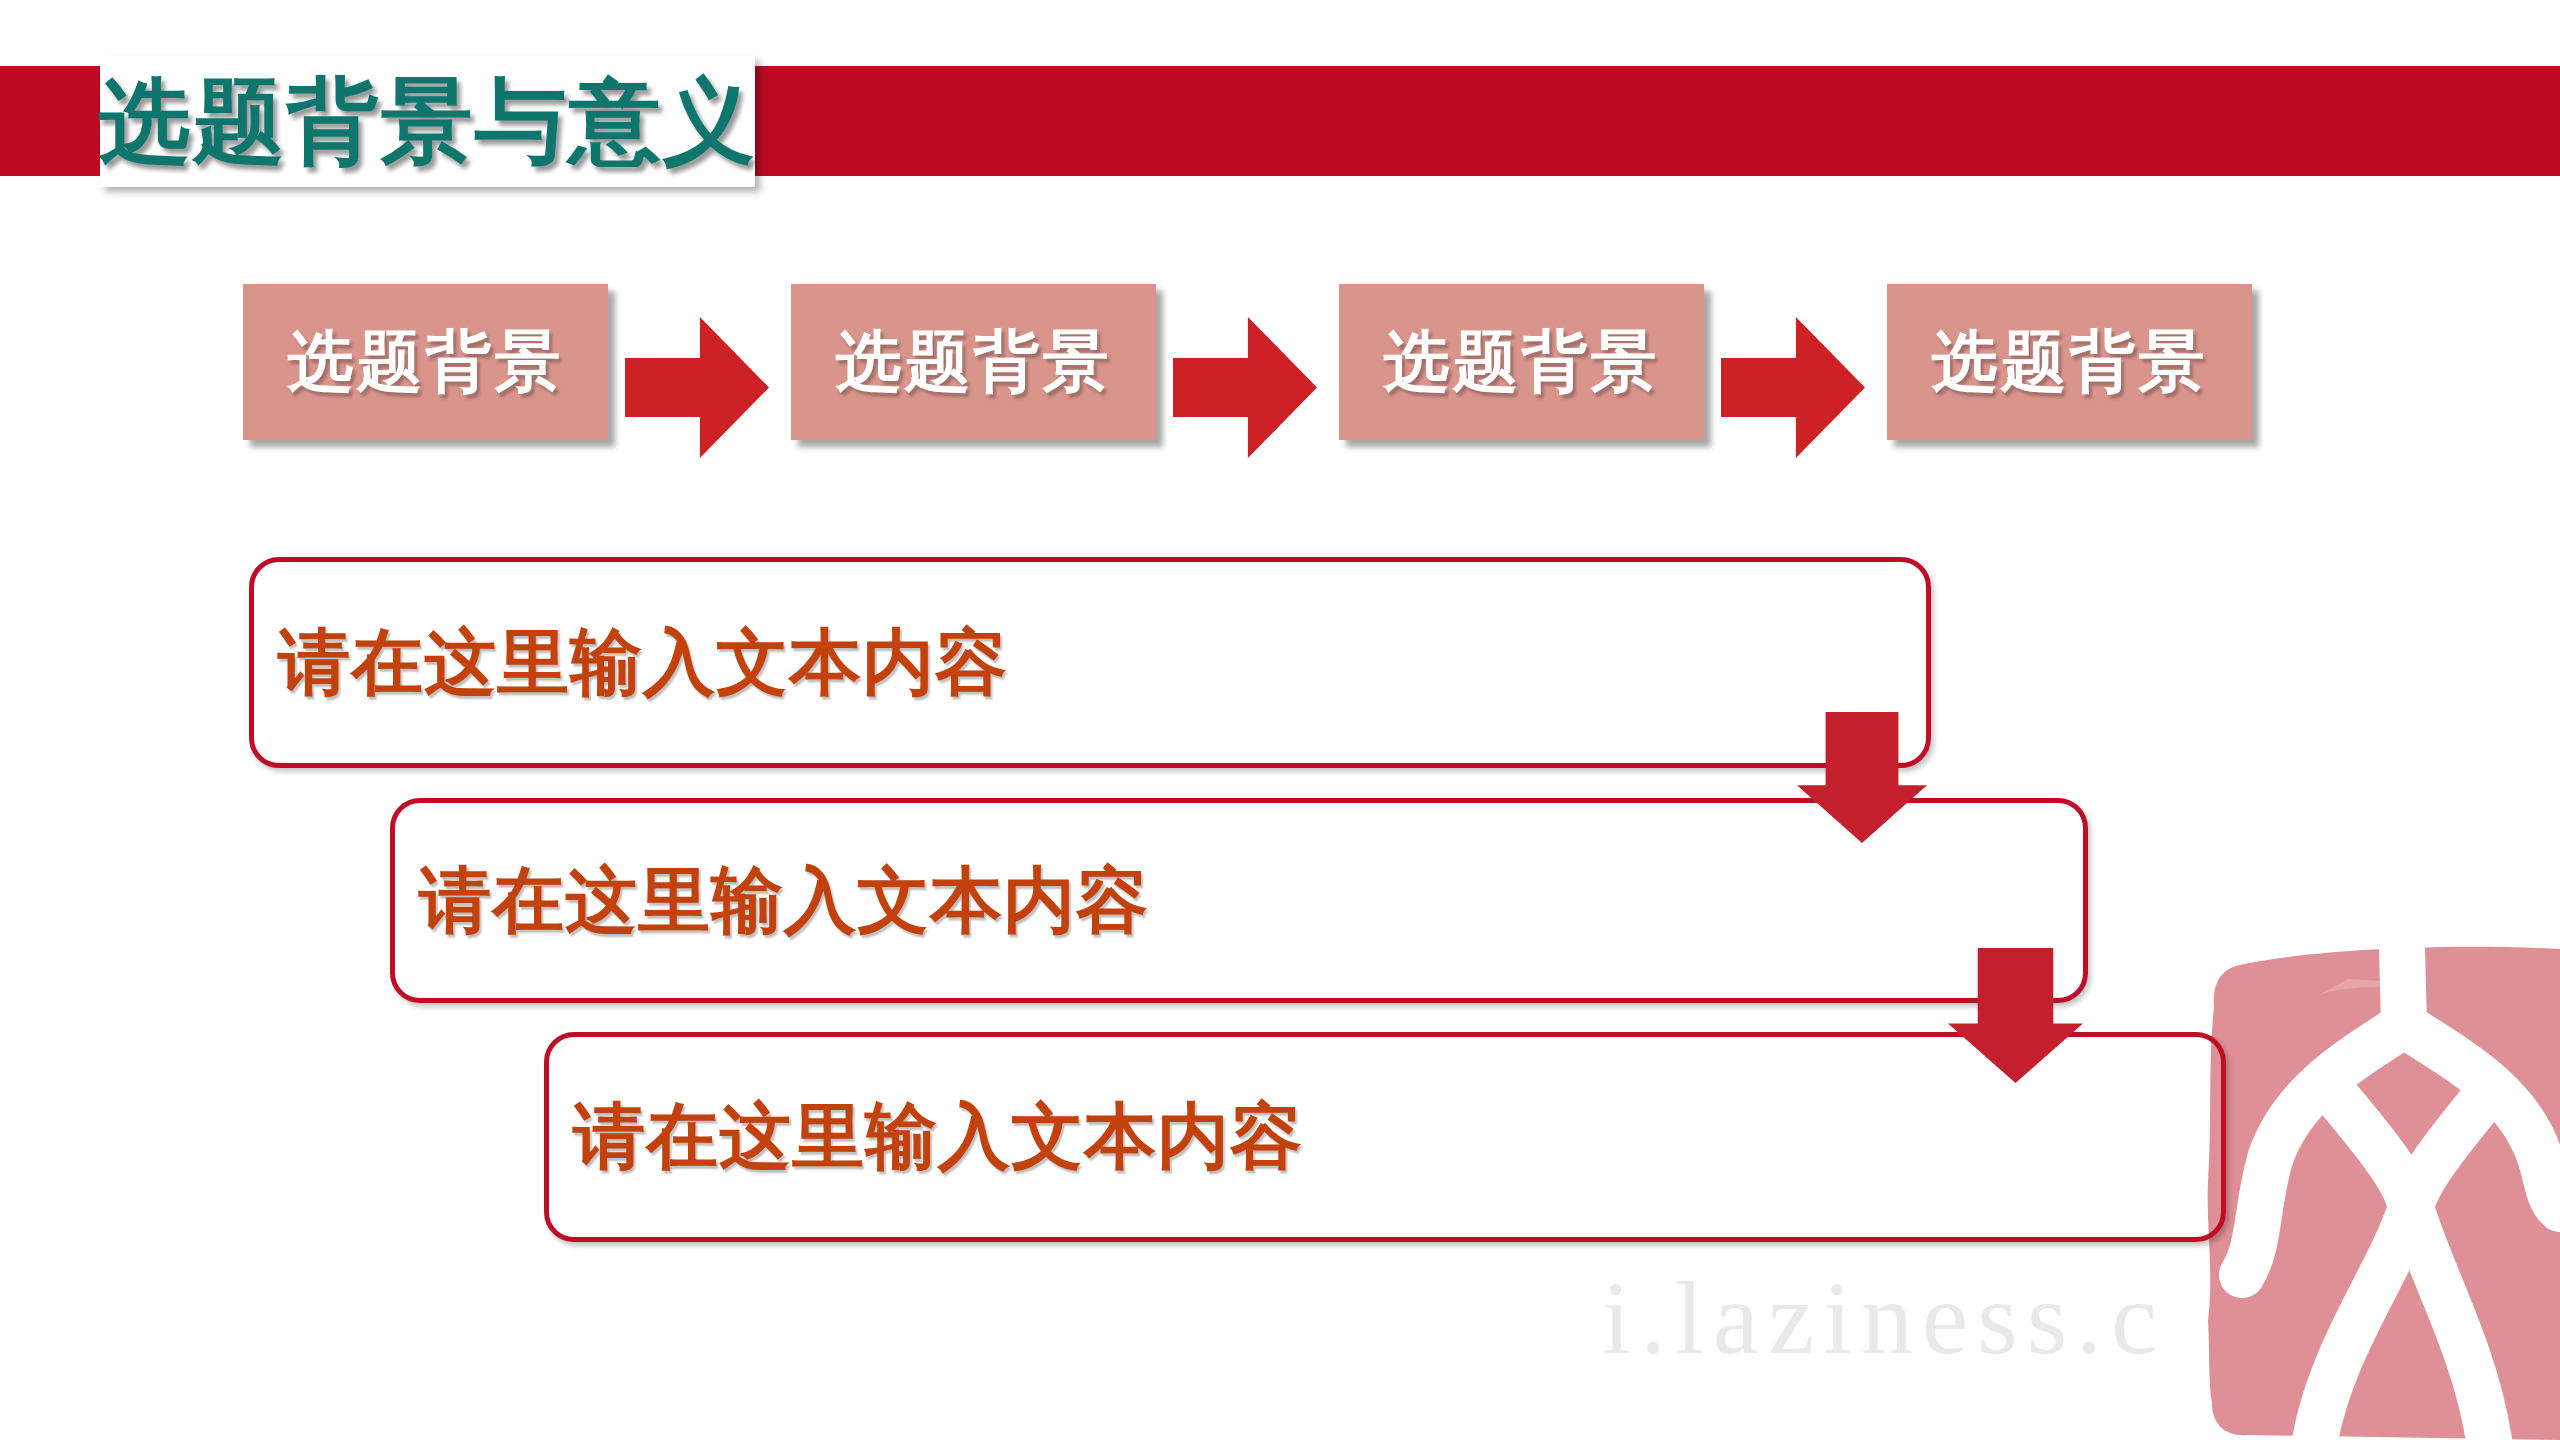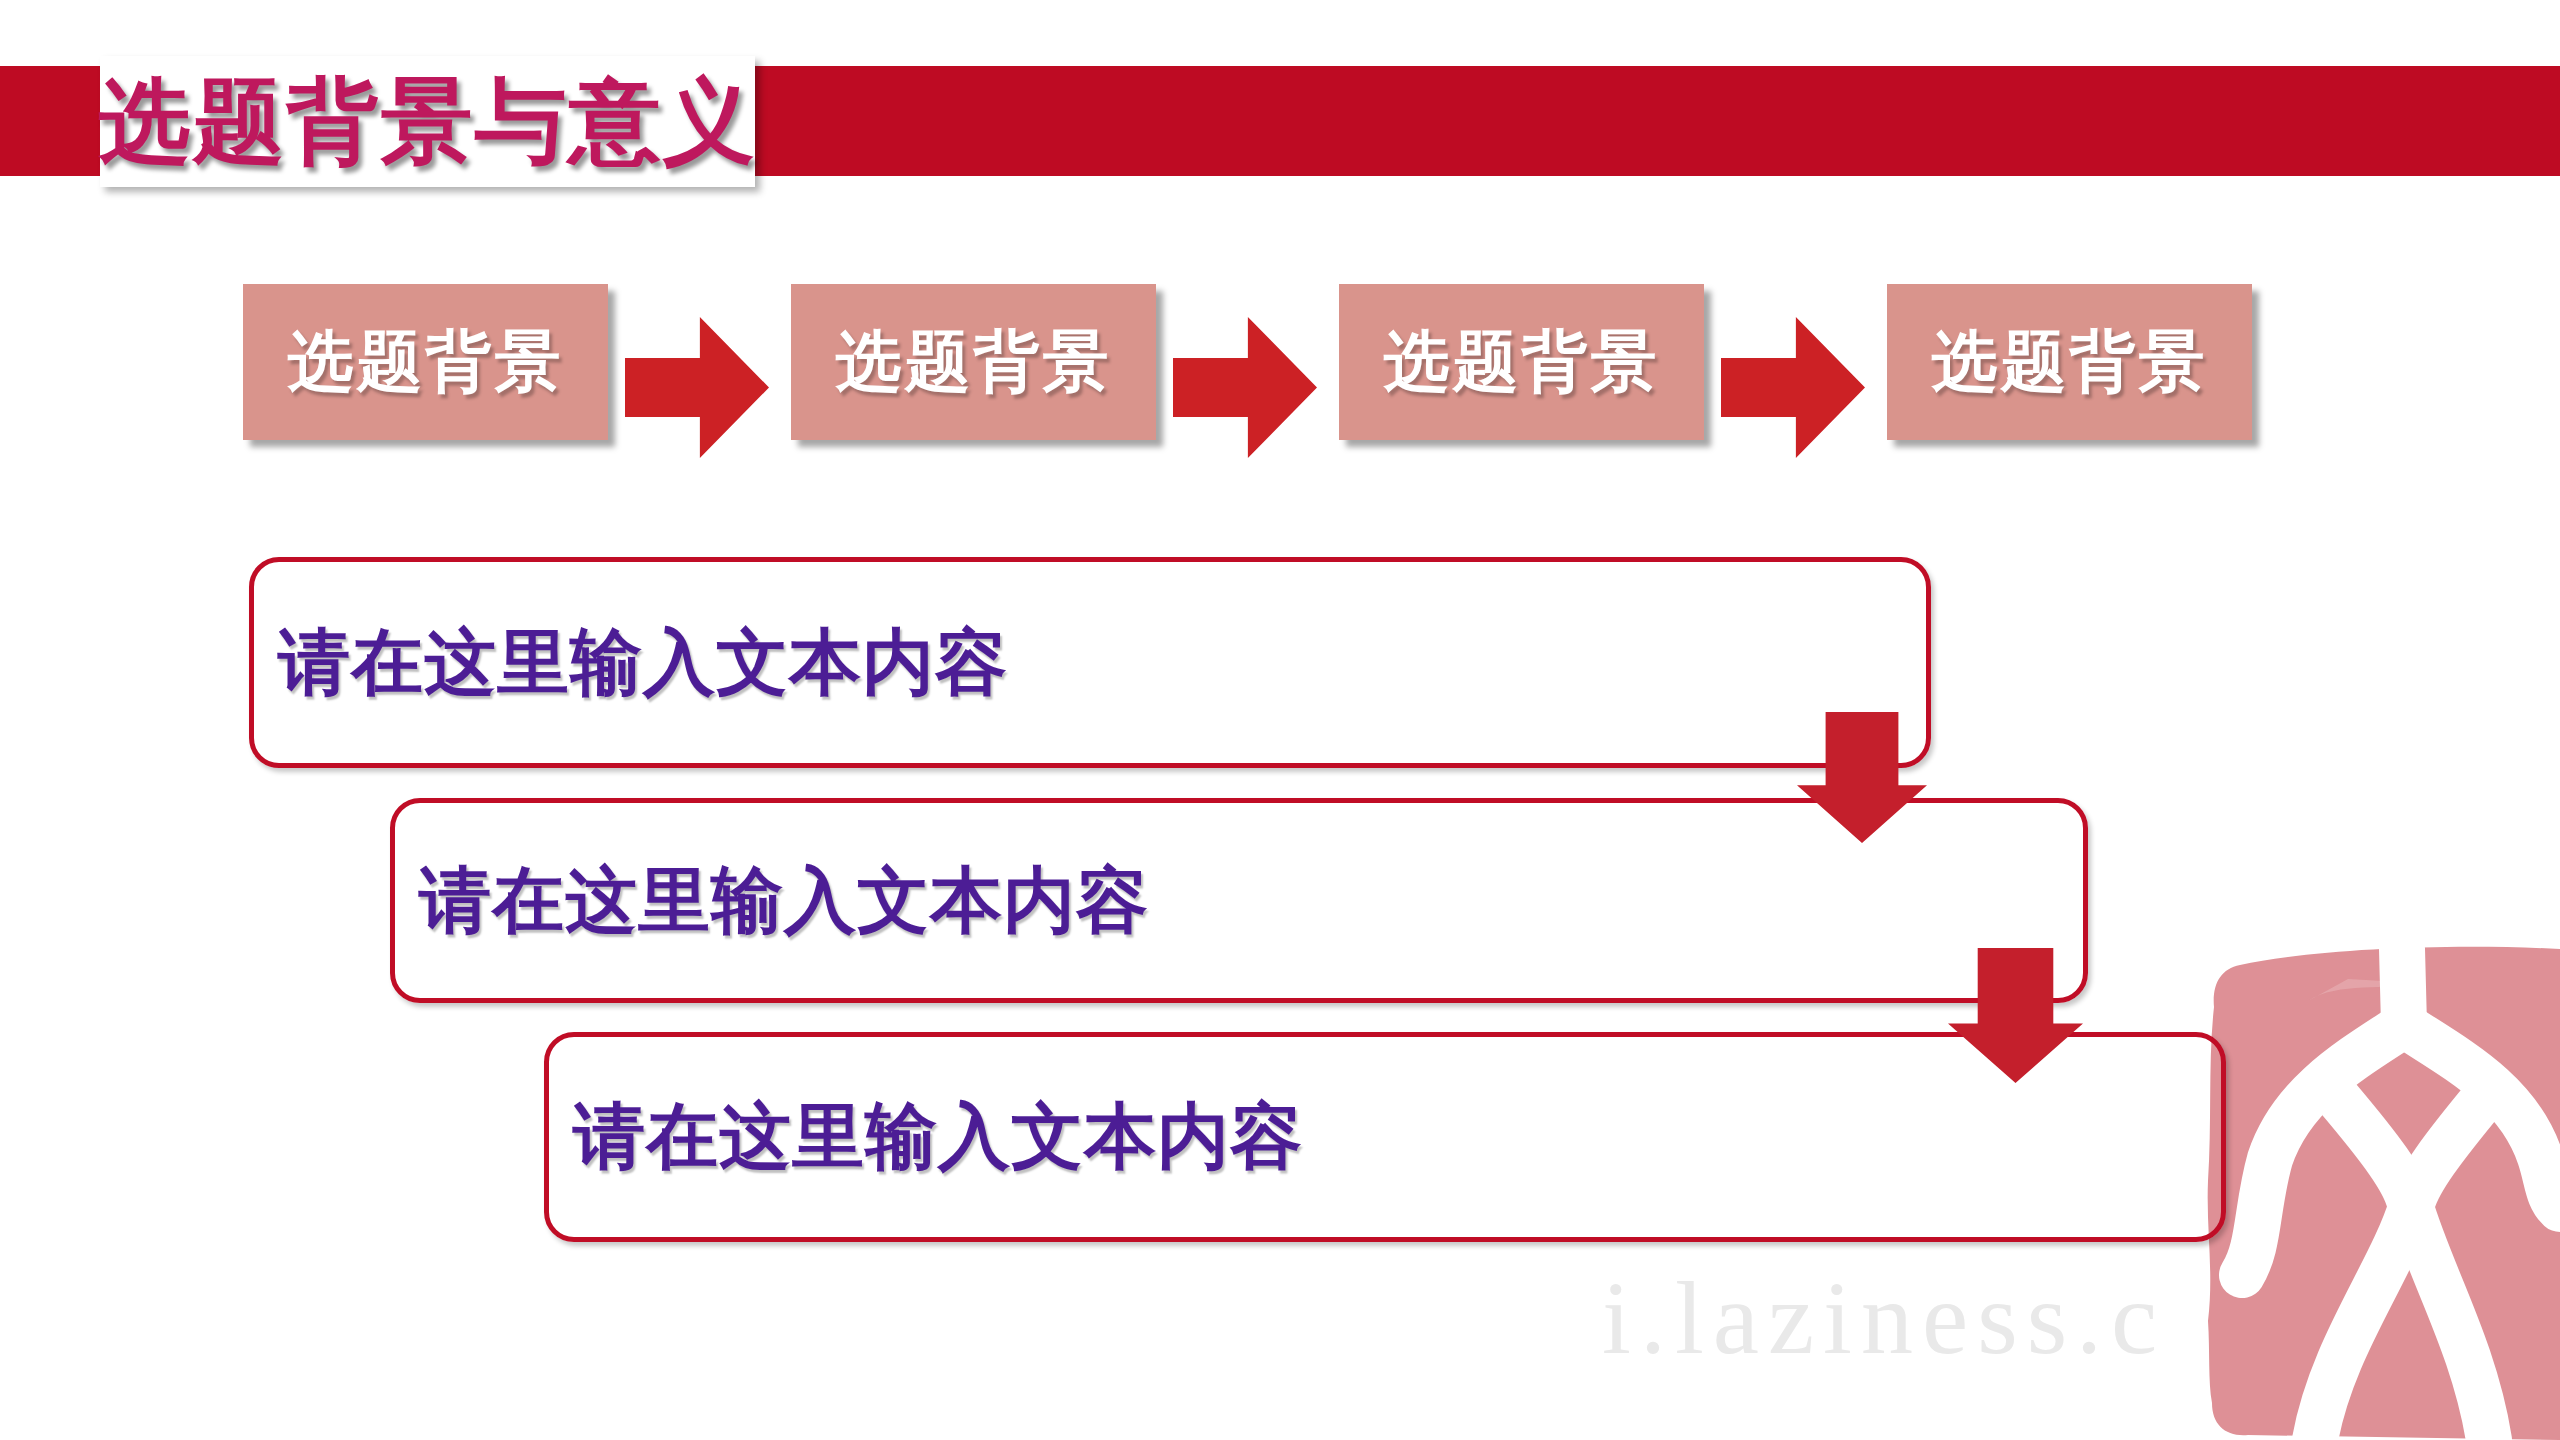--- a/index.html
+++ b/index.html
@@ -15,21 +15,21 @@
     position:absolute;left:0;top:66px;width:2560px;height:110px;
     background:#be0b23;
   }
   .title-plate{
     position:absolute;left:100px;top:56px;width:655px;height:131px;
     background:#ffffff;
     box-shadow:5px 5px 7px rgba(0,0,0,0.30);
     display:flex;align-items:center;justify-content:center;
   }
   .slide-title{
-    font-size:92px;font-weight:900;color:#be185d;letter-spacing:2px;
+    font-size:92px;font-weight:900;color:#0f766e;letter-spacing:2px;
     text-shadow:4px 5px 4px rgba(0,0,0,0.40);
     white-space:nowrap;
   }
   
   .flow-box{
     position:absolute;top:284px;width:365px;height:156px;
     background:#d9948c;
     box-shadow:7px 7px 6px rgba(0,0,0,0.35);
     display:flex;align-items:center;justify-content:center;
   }
@@ -49,21 +49,21 @@
   
   .text-box{
     position:absolute;
     border:5px solid #c00d26;border-radius:30px;
     background:transparent;
     box-shadow:3px 4px 5px rgba(0,0,0,0.22);
     display:flex;align-items:center;
     z-index:3;
   }
   .text-box .txt{
-    color:#4c1d95;font-size:72px;font-weight:700;letter-spacing:1px;
+    color:#c2410c;font-size:72px;font-weight:700;letter-spacing:1px;
     padding-left:24px;white-space:nowrap;
     text-shadow:2px 3px 2px rgba(0,0,0,0.25);
   }
   .tbA{left:249px;top:557px;width:1672px;height:201px;}
   .tbB{left:390px;top:798px;width:1688px;height:195px;}
   .tbC{left:544px;top:1032px;width:1672px;height:200px;}
   
   .down-arrow{
     position:absolute;background:#c41f2c;
     clip-path:polygon(22% 0,78% 0,78% 56%,100% 56%,50% 100%,0 56%,22% 56%);

